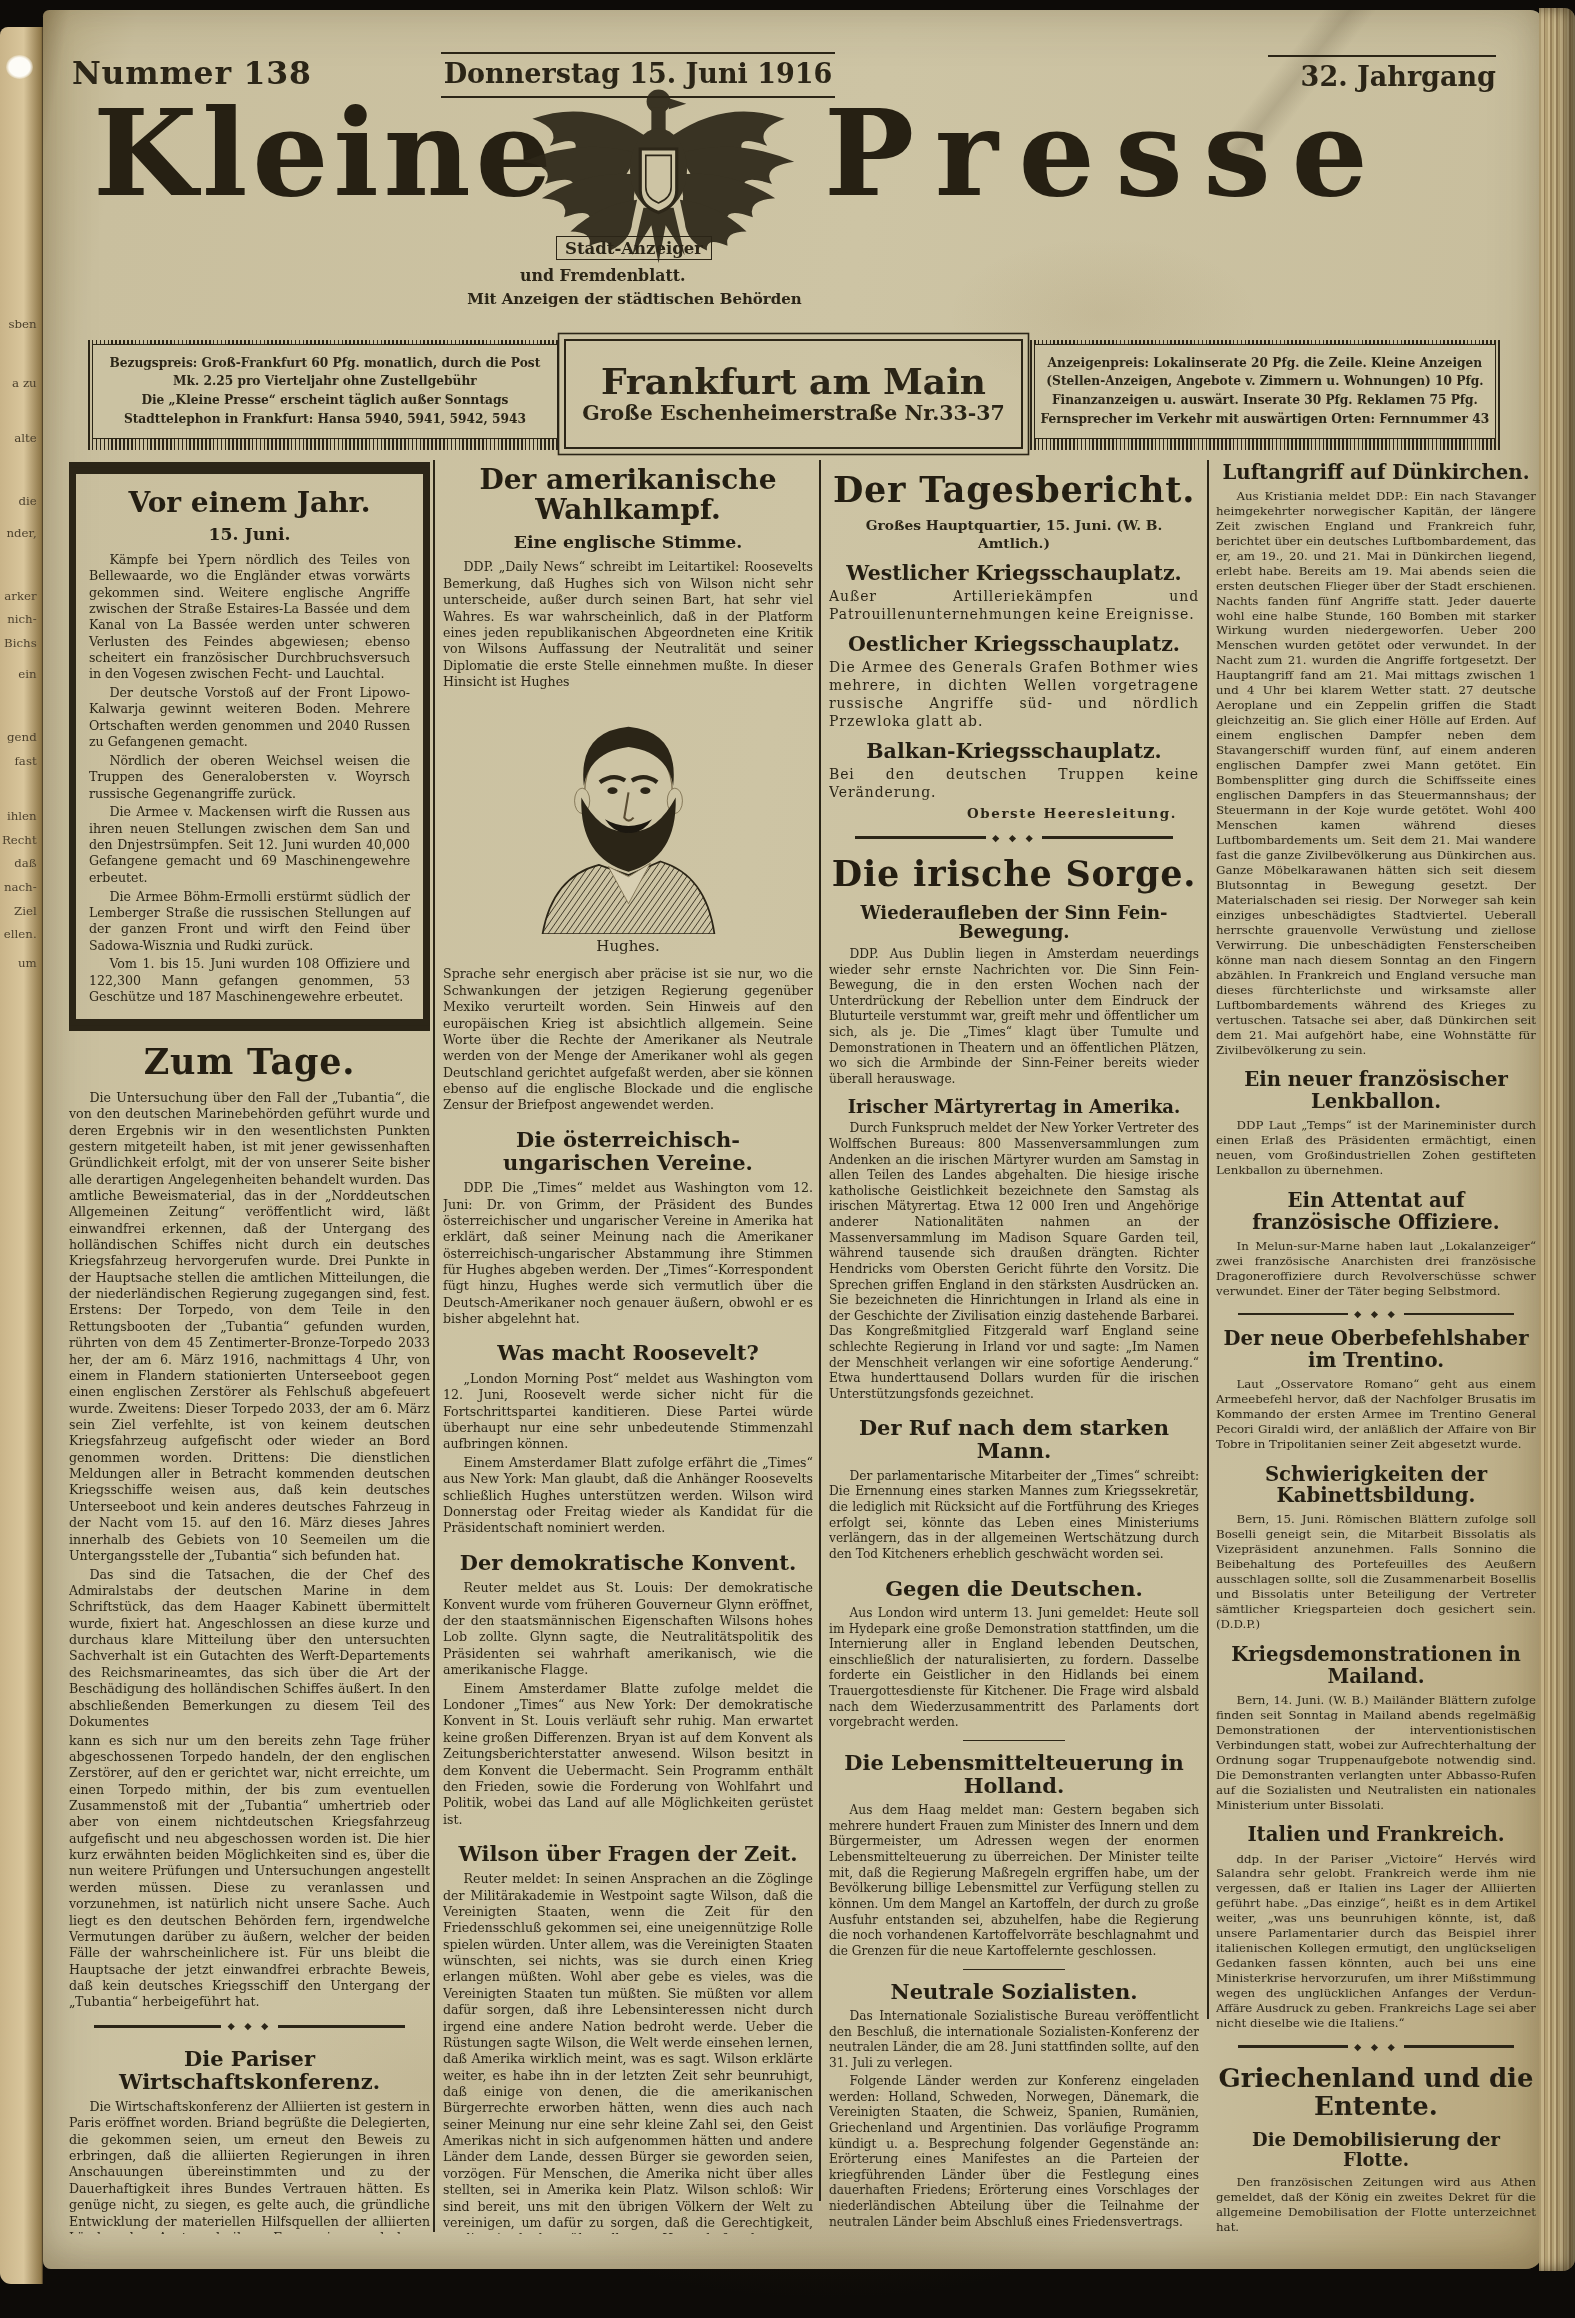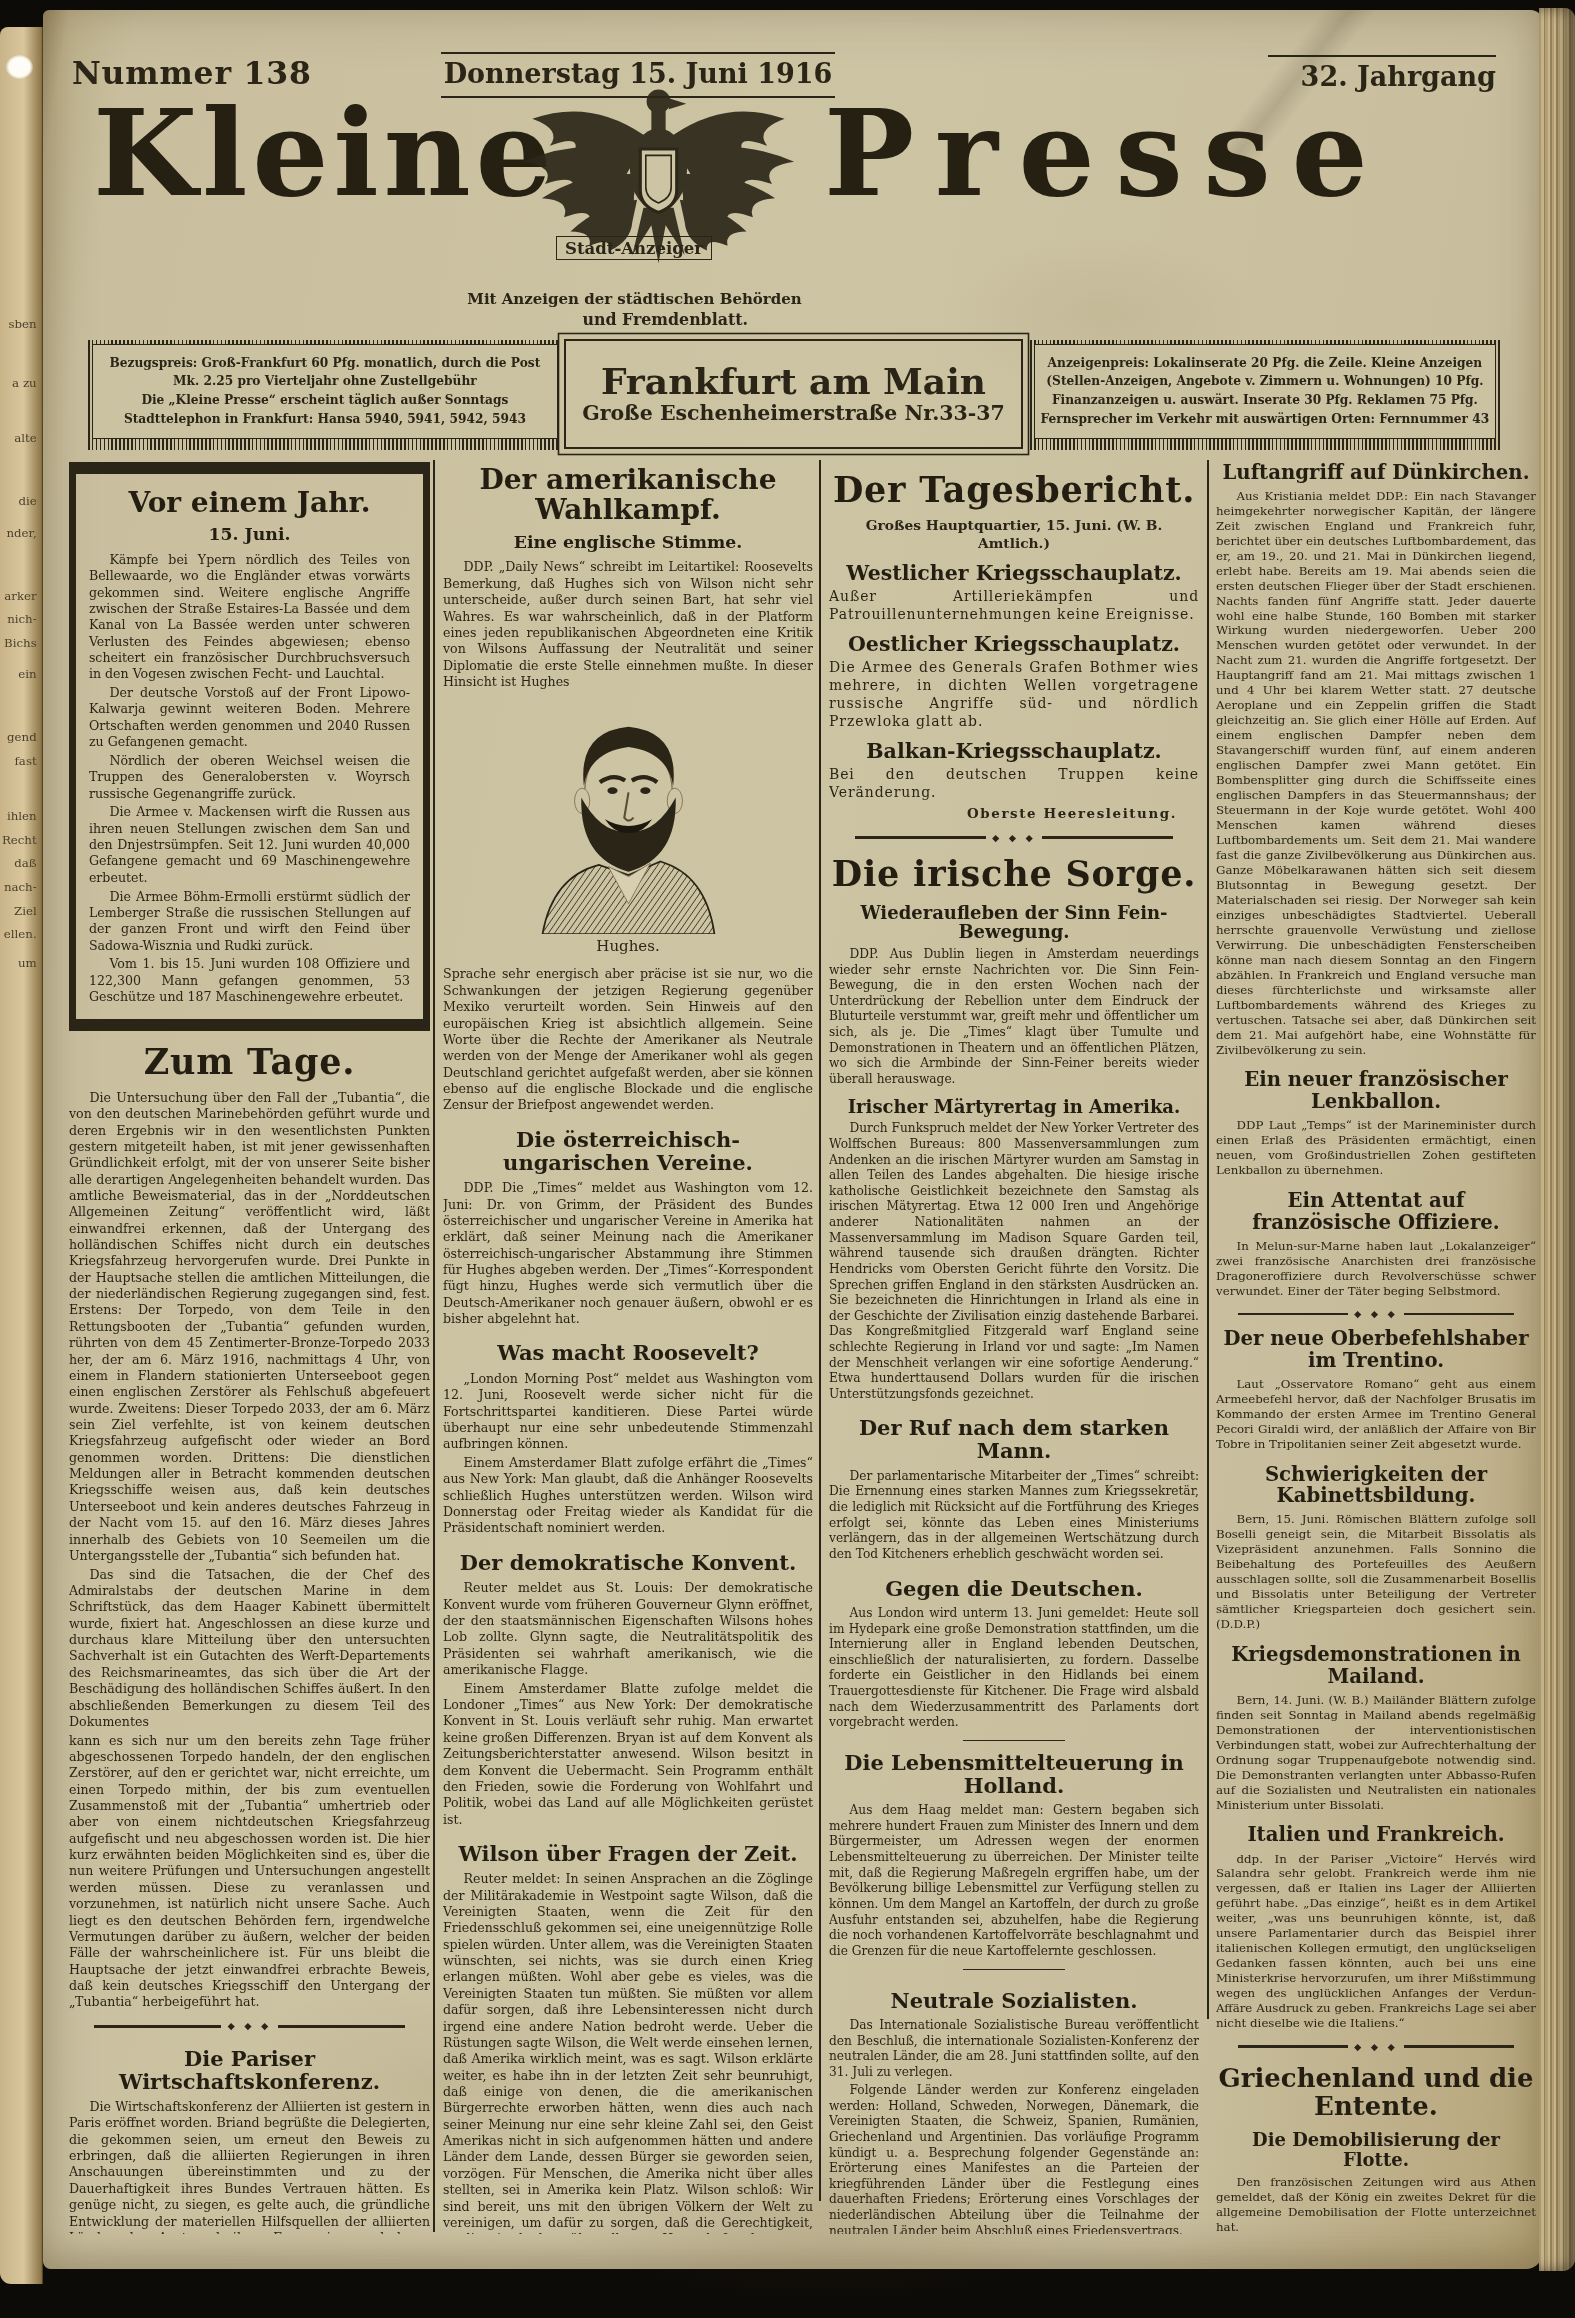--- a/index.html
+++ b/index.html
@@ -28,21 +28,21 @@
   #hdr-date{left:441px;top:58px;width:394px;text-align:center;font-size:27px;}
   #hdr-vol{left:1260px;top:61px;width:236px;text-align:right;font-size:27px;}
   .hrule{position:absolute;background:#2b2517;height:2.4px;}
   
   .mast{position:absolute;font-weight:bold;font-size:120px;line-height:1;letter-spacing:4.7px;color:#262013;}
   #mast-left{left:93px;top:93px;}
   #mast-right{left:824px;top:93px;letter-spacing:20.5px;}
   #eagle{position:absolute;left:487px;top:76px;width:343px;height:238px;}
   .banner1{position:absolute;left:556px;top:236px;width:154px;border:1.6px solid #2b2517;
       text-align:center;font-weight:bold;font-size:16.5px;padding:1.6px 0;}
-  .banner2{position:absolute;left:520px;top:266px;width:228px;text-align:right;font-weight:bold;font-size:15.8px;margin-top:44px;}
+  .banner2{position:absolute;left:520px;top:266px;width:228px;text-align:left;font-weight:bold;font-size:15.8px;}
   .banner3{position:absolute;left:465px;top:290px;width:339px;text-align:center;font-weight:bold;font-size:15px;}
   
   .tickbox{position:absolute;top:340px;height:102px;padding:3.9px;
       background:repeating-linear-gradient(90deg,#2b2517 0 1.6px,rgba(0,0,0,0) 1.6px 3.9px);}
   .tickbox .inner{background:#cbc2a2;border:0.8px solid #2b2517;height:93px;
       display:flex;flex-direction:column;justify-content:center;text-align:center;font-size:12.2px;font-weight:bold;line-height:1.55;}
   #ibox-left{left:88px;width:466px;}
   #ibox-right{left:1030px;width:462px;}
   .centerbox{position:absolute;left:564px;top:339px;width:455px;height:106px;border:2.4px solid #2b2517;box-shadow:0 0 0 4.7px #cbc2a2,0 0 0 6.3px #2b2517;
       display:flex;flex-direction:column;justify-content:center;text-align:center;}
@@ -251,21 +251,21 @@
     <h3 class="h-sub">Irischer Märtyrertag in Amerika.</h3>
     <p class="bp">Durch Funkspruch meldet der New Yorker Vertreter des Wolffschen Bureaus: 800 Massenversammlungen zum Andenken an die irischen Märtyrer wurden am Samstag in allen Teilen des Landes abgehalten. Die hiesige irische katholische Geistlichkeit bezeichnete den Samstag als irischen Mätyrertag. Etwa 12 000 Iren und Angehörige anderer Nationalitäten nahmen an der Massenversammlung im Madison Square Garden teil, während tausende sich draußen drängten. Richter Hendricks vom Obersten Gericht führte den Vorsitz. Die Sprechen griffen England in den stärksten Ausdrücken an. Sie bezeichneten die Hinrichtungen in Irland als eine in der Geschichte der Zivilisation einzig dastehende Barbarei. Das Kongreßmitglied Fitzgerald warf England seine schlechte Regierung in Irland vor und sagte: „Im Namen der Menschheit verlangen wir eine sofortige Aenderung.“ Etwa hunderttausend Dollars wurden für die irischen Unterstützungsfonds gezeichnet.</p>
     <h2 class="h-md">Der Ruf nach dem starken Mann.</h2>
     <p class="bp">Der parlamentarische Mitarbeiter der „Times“ schreibt: Die Ernennung eines starken Mannes zum Kriegssekretär, die lediglich mit Rücksicht auf die Fortführung des Krieges erfolgt sei, könnte das Leben eines Ministeriums verlängern, das in der allgemeinen Wertschätzung durch den Tod Kitcheners erheblich geschwächt worden sei.</p>
     <h2 class="h-md">Gegen die Deutschen.</h2>
     <p class="bp">Aus London wird unterm 13. Juni gemeldet: Heute soll im Hydepark eine große Demonstration stattfinden, um die Internierung aller in England lebenden Deutschen, einschließlich der naturalisierten, zu fordern. Dasselbe forderte ein Geistlicher in den Hidlands bei einem Trauergottesdienste für Kitchener. Die Frage wird alsbald nach dem Wiederzusammentritt des Parlaments dort vorgebracht werden.</p>
     <div class="thin-rule"></div>
     <h2 class="h-md" style="margin-top:3.2px">Die Lebensmittelteuerung in Holland.</h2>
     <p class="bp">Aus dem Haag meldet man: Gestern begaben sich mehrere hundert Frauen zum Minister des Innern und dem Bürgermeister, um Adressen wegen der enormen Lebensmittelteuerung zu überreichen. Der Minister teilte mit, daß die Regierung Maßregeln ergriffen habe, um der Bevölkerung billige Lebensmittel zur Verfügung stellen zu können. Um dem Mangel an Kartoffeln, der durch zu große Ausfuhr entstanden sei, abzuhelfen, habe die Regierung die noch vorhandenen Kartoffelvorräte beschlagnahmt und die Grenzen für die neue Kartoffelernte geschlossen.</p>
     <div class="thin-rule"></div>
-    <h2 class="h-md" style="margin-top:19px">Neutrale Sozialisten.</h2>
+    <h2 class="h-md" style="margin-top:10px">Neutrale Sozialisten.</h2>
     <p class="bp">Das Internationale Sozialistische Bureau veröffentlicht den Beschluß, die internationale Sozialisten-Konferenz der neutralen Länder, die am 28. Juni stattfinden sollte, auf den 31. Juli zu verlegen.</p>
     <p class="bp">Folgende Länder werden zur Konferenz eingeladen werden: Holland, Schweden, Norwegen, Dänemark, die Vereinigten Staaten, die Schweiz, Spanien, Rumänien, Griechenland und Argentinien. Das vorläufige Programm kündigt u. a. Besprechung folgender Gegenstände an: Erörterung eines Manifestes an die Parteien der kriegführenden Länder über die Festlegung eines dauerhaften Friedens; Erörterung eines Vorschlages der niederländischen Abteilung über die Teilnahme der neutralen Länder beim Abschluß eines Friedensvertrags.</p>
 
   </div>
 
   <div class="col" id="col4">
     <h2 class="h-md" style="margin-top:1.6px">Luftangriff auf Dünkirchen.</h2>
     <p class="bp">Aus Kristiania meldet DDP.: Ein nach Stavanger heimgekehrter norwegischer Kapitän, der längere Zeit zwischen England und Frankreich fuhr, berichtet über ein deutsches Luftbombardement, das er, am 19., 20. und 21. Mai in Dünkirchen liegend, erlebt habe. Bereits am 19. Mai abends seien die ersten deutschen Flieger über der Stadt erschienen. Nachts fanden fünf Angriffe statt. Jeder dauerte wohl eine halbe Stunde, 160 Bomben mit starker Wirkung wurden niedergeworfen. Ueber 200 Menschen wurden getötet oder verwundet. In der Nacht zum 21. wurden die Angriffe fortgesetzt. Der Hauptangriff fand am 21. Mai mittags zwischen 1 und 4 Uhr bei klarem Wetter statt. 27 deutsche Aeroplane und ein Zeppelin griffen die Stadt gleichzeitig an. Sie glich einer Hölle auf Erden. Auf einem englischen Dampfer neben dem Stavangerschiff wurden fünf, auf einem anderen englischen Dampfer zwei Mann getötet. Ein Bombensplitter ging durch die Schiffsseite eines englischen Dampfers in das Steuermannshaus; der Steuermann in der Koje wurde getötet. Wohl 400 Menschen kamen während dieses Luftbombardements um. Seit dem 21. Mai wandere fast die ganze Zivilbevölkerung aus Dünkirchen aus. Ganze Möbelkarawanen hätten sich seit diesem Blutsonntag in Bewegung gesetzt. Der Materialschaden sei riesig. Der Norweger sah kein einziges unbeschädigtes Stadtviertel. Ueberall herrschte grauenvolle Verwüstung und ziellose Verwirrung. Die unbeschädigten Fensterscheiben könne man nach diesem Sonntag an den Fingern abzählen. In Frankreich und England versuche man dieses fürchterlichste und wirksamste aller Luftbombardements während des Krieges zu vertuschen. Tatsache sei aber, daß Dünkirchen seit dem 21. Mai aufgehört habe, eine Wohnstätte für Zivilbevölkerung zu sein.</p>
     <h2 class="h-md">Ein neuer französischer Lenkballon.</h2>
     <p class="bp">DDP  Laut „Temps“ ist der Marineminister durch einen Erlaß des Präsidenten ermächtigt, einen neuen, vom Großindustriellen Zohen gestifteten Lenkballon zu übernehmen.</p>

